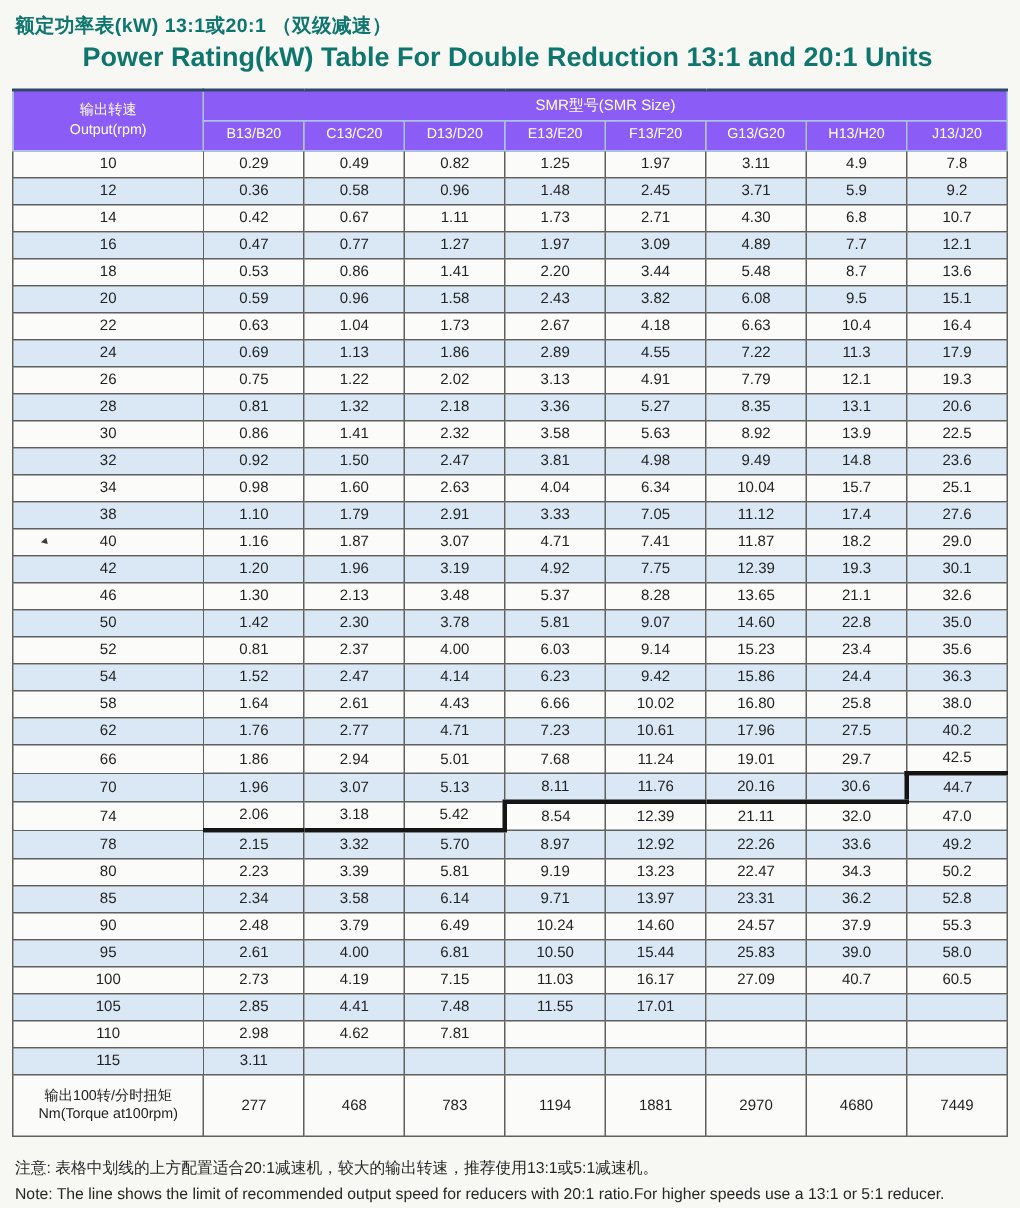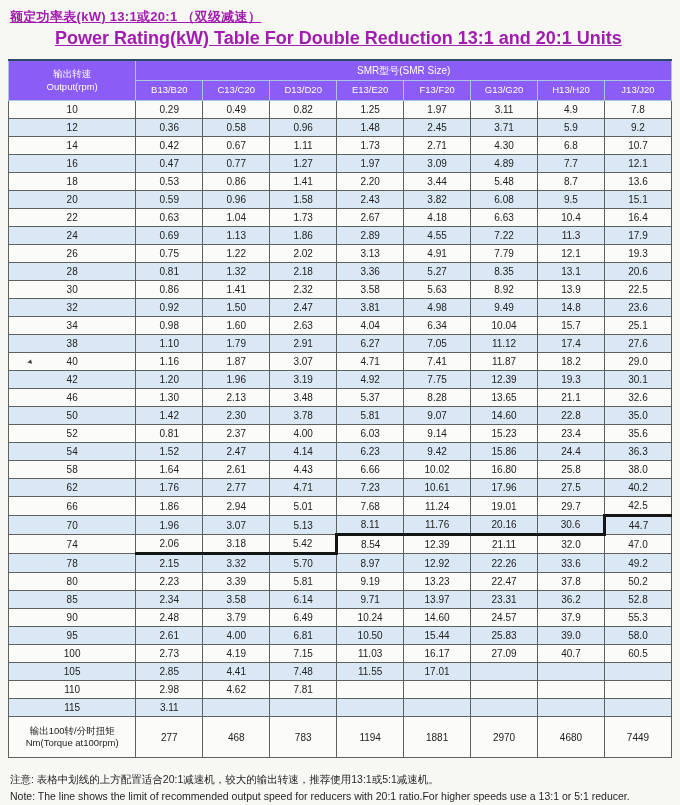--- a/index.html
+++ b/index.html
@@ -4,21 +4,21 @@
 <style>
   html, body { margin: 0; padding: 0; }
   body {
     width: 680px; height: 805px;
     background: #f7f7f4;
     font-family: "Liberation Sans", "DejaVu Sans", sans-serif;
     color: #1c1c1c;
     -webkit-font-smoothing: antialiased;
   }
   .page { box-sizing: border-box; width: 680px; height: 805px; padding: 5px 8px 0 8px; }
-  .title { font-weight: bold; color: #a21caf; text-decoration: underline; }
+  .title { font-weight: bold; color: #0f766e; }
   .title.zh { font-size: 13px; margin: 3px 0 2px 2px; letter-spacing: .3px; }
   .title.en { font-size: 18px; margin: 2px 0 10px 2px; padding-left: 45px; }
 
   table.rating {
     width: 664px;
     border-collapse: collapse;
     table-layout: fixed;
     border: 1px solid #3c3c3c;
     border-top: 2px solid #2c4a68;
     font-size: 10px;
@@ -248,21 +248,21 @@
           <td>6.34</td>
           <td>10.04</td>
           <td>15.7</td>
           <td>25.1</td>
         </tr>
         <tr class="alt">
           <td class="rpm">38</td>
           <td>1.10</td>
           <td>1.79</td>
           <td>2.91</td>
-          <td>6.27</td>
+          <td>3.33</td>
           <td>7.05</td>
           <td>11.12</td>
           <td>17.4</td>
           <td>27.6</td>
         </tr>
         <tr>
           <td class="rpm">40<span class="cursor-mark">◄</span></td>
           <td>1.16</td>
           <td>1.87</td>
           <td>3.07</td>
@@ -394,21 +394,21 @@
           <td>49.2</td>
         </tr>
         <tr>
           <td class="rpm">80</td>
           <td>2.23</td>
           <td>3.39</td>
           <td>5.81</td>
           <td>9.19</td>
           <td>13.23</td>
           <td>22.47</td>
-          <td>37.8</td>
+          <td>34.3</td>
           <td>50.2</td>
         </tr>
         <tr class="alt">
           <td class="rpm">85</td>
           <td>2.34</td>
           <td>3.58</td>
           <td>6.14</td>
           <td>9.71</td>
           <td>13.97</td>
           <td>23.31</td>

